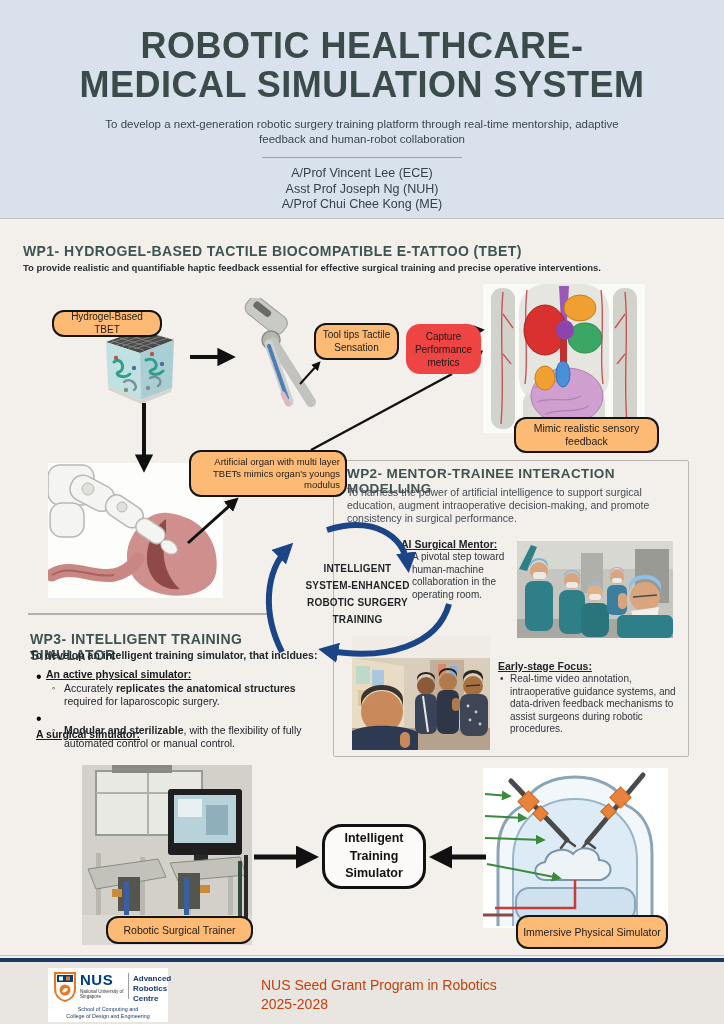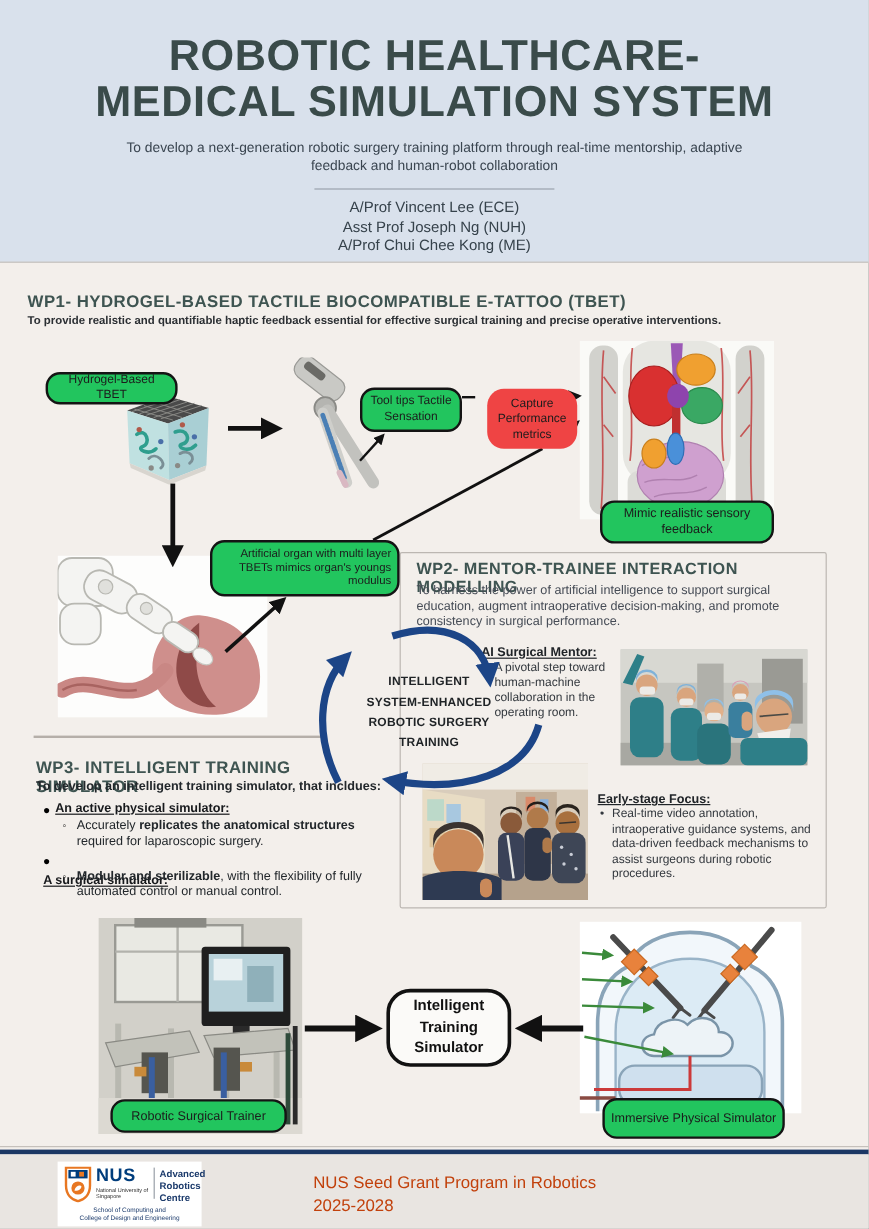--- a/index.html
+++ b/index.html
@@ -15,23 +15,23 @@
     font-size:11.5px;font-weight:500;line-height:14.5px;}
   .author-divider{left:262px;top:157px;width:200px;height:1px;background:#9aa3ad;}
   .authors{left:162px;top:166px;width:400px;text-align:center;color:#36424b;
     font-size:12.5px;font-weight:500;line-height:15.5px;}
 
   
   .wp-title{color:#3e5451;font-weight:700;letter-spacing:0.4px;font-size:14px;}
   .wp-desc{color:#2b2f33;font-weight:600;font-size:9.5px;line-height:12px;}
 
   
-  .label-box{background:#22c55e;border:2.5px solid #141414;border-radius:12px;
+  .label-box{background:#fdba74;border:2.5px solid #141414;border-radius:12px;
     display:flex;align-items:center;justify-content:center;text-align:center;
-    font-size:10px;font-weight:500;color:#1c1c1c;line-height:1.22;padding:2px 5px;z-index:6;}
+    font-size:10px;font-weight:500;color:#1c1c1c;line-height:1.22;padding:2px 5px;z-index:6;margin-left:14px;}
   .soft-box{background:#ef4444;border-radius:14px;display:flex;align-items:center;justify-content:center;
     text-align:center;font-size:10px;font-weight:400;color:#1c1c1c;line-height:1.3;padding:2px 4px;z-index:6;margin-left:10px;}
 
   
   .wp2-box{left:333px;top:460px;width:356px;height:297px;border:1.5px solid #bcb7b2;border-radius:2px;z-index:1;}
   .wp2-title{left:347px;top:466px;width:345px;font-size:13.5px;}
   .wp2-desc{left:347px;top:486px;width:318px;color:#464c56;font-weight:500;font-size:10.5px;line-height:13px;}
   .mini-head{font-size:10.5px;font-weight:700;color:#202428;text-decoration:underline;}
   .mini-body{font-size:10px;font-weight:500;color:#33383e;line-height:12.5px;}
   .bullet-row{display:flex;}

